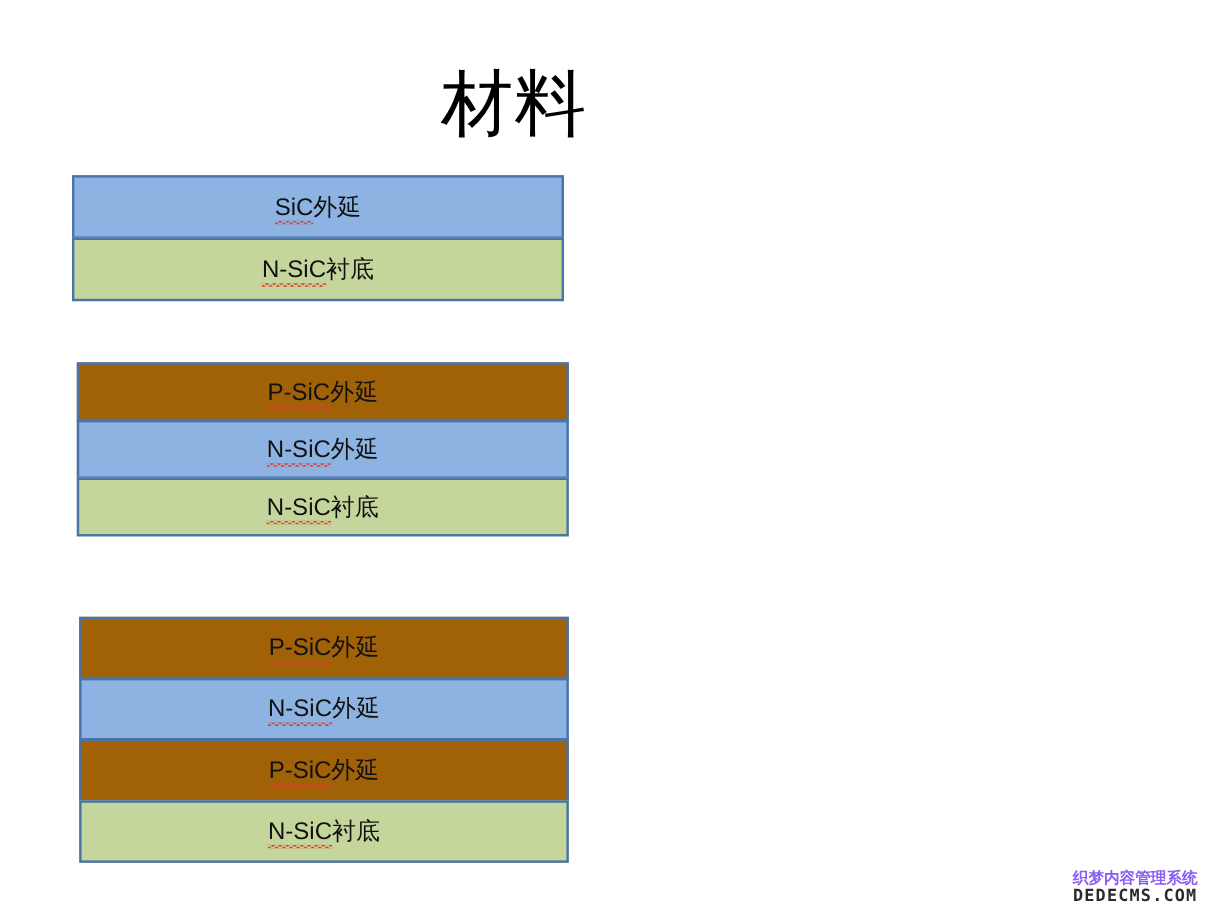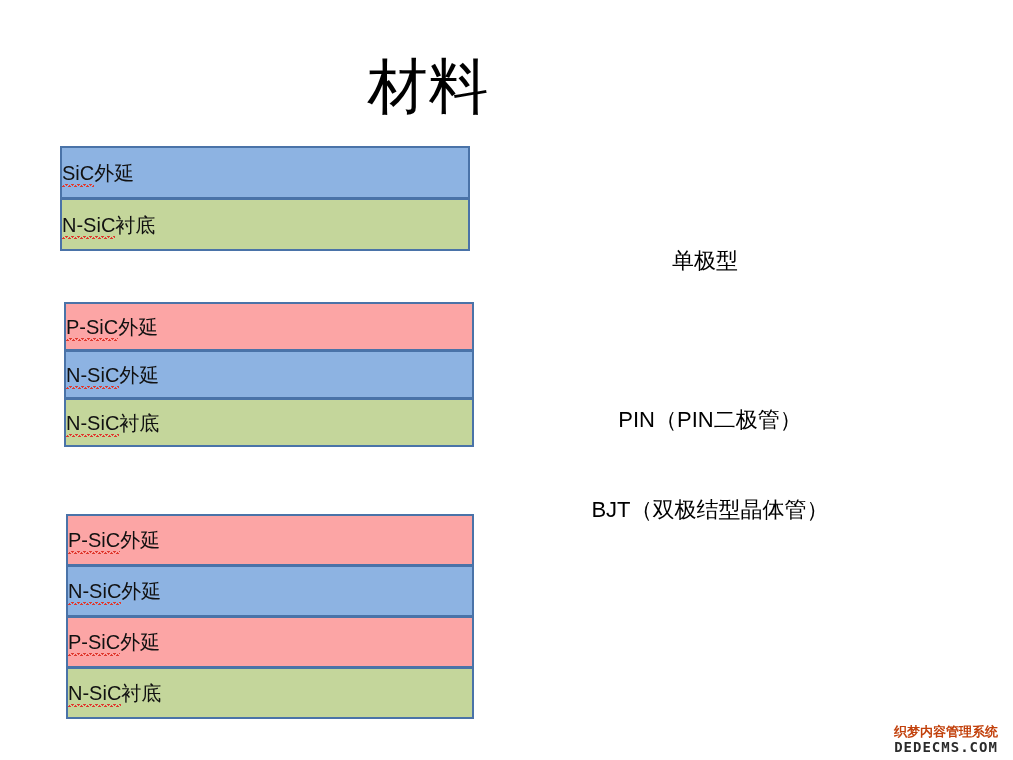--- a/index.html
+++ b/index.html
@@ -35,31 +35,31 @@
 
   
   .stack {
     position: absolute;
   }
   .layer {
     box-sizing: border-box;
     border: 2px solid #4a73a8;
     display: flex;
     align-items: center;
-    justify-content: flex-start;
+    justify-content: center;
     font-size: 20px;
     line-height: 24px;
     color: #111111;
     margin-top: -1px;
   }
   .layer:first-child { margin-top: 0; }
 
   .fill-blue   { background: #8db3e2; }
   .fill-green  { background: #c4d69b; }
-  .fill-orange { background: #fca5a5; }
+  .fill-orange { background: #a16207; }
 
   
   .sp {
     position: relative;
     display: inline-block;
   }
   .sp::after {
     content: "";
     position: absolute;
     left: 0;
@@ -104,21 +104,21 @@
     right: 8px;
     bottom: 6px;
     width: 118px;
     text-align: center;
     line-height: 1;
   }
   #watermark .wm-cn {
     display: block;
     font-size: 13px;
     font-weight: bold;
-    color: #c2410c;
+    color: #8b5cf6;
     letter-spacing: 0px;
   }
   #watermark .wm-en {
     display: block;
     margin-top: 2px;
     font-size: 14px;
     font-weight: bold;
     color: #2b2b2b;
     letter-spacing: 1px;
     font-family: "DejaVu Sans Mono", "Liberation Mono", monospace;
@@ -169,28 +169,21 @@
     <div class="layer fill-orange">
       <span class="sp">P-SiC</span>
         <span>外延</span>
     </div>
     <div class="layer fill-green">
       <span class="sp">N-SiC</span>
         <span>衬底</span>
     </div>
   </div>
 
-  <div id="note-1" class="note">
-    <span class="line">单极型</span>
-  </div>
 
-  <div id="note-2" class="note">
-    <span class="line">PIN（PIN二极管）</span>
-    <span class="line">BJT（双极结型晶体管）</span>
-  </div>
 
   <div id="note-3" class="note">
     
   </div>
 
   <div id="watermark">
     <span class="wm-cn">织梦内容管理系统</span>
     <span class="wm-en">DEDECMS.COM</span>
   </div>
 

